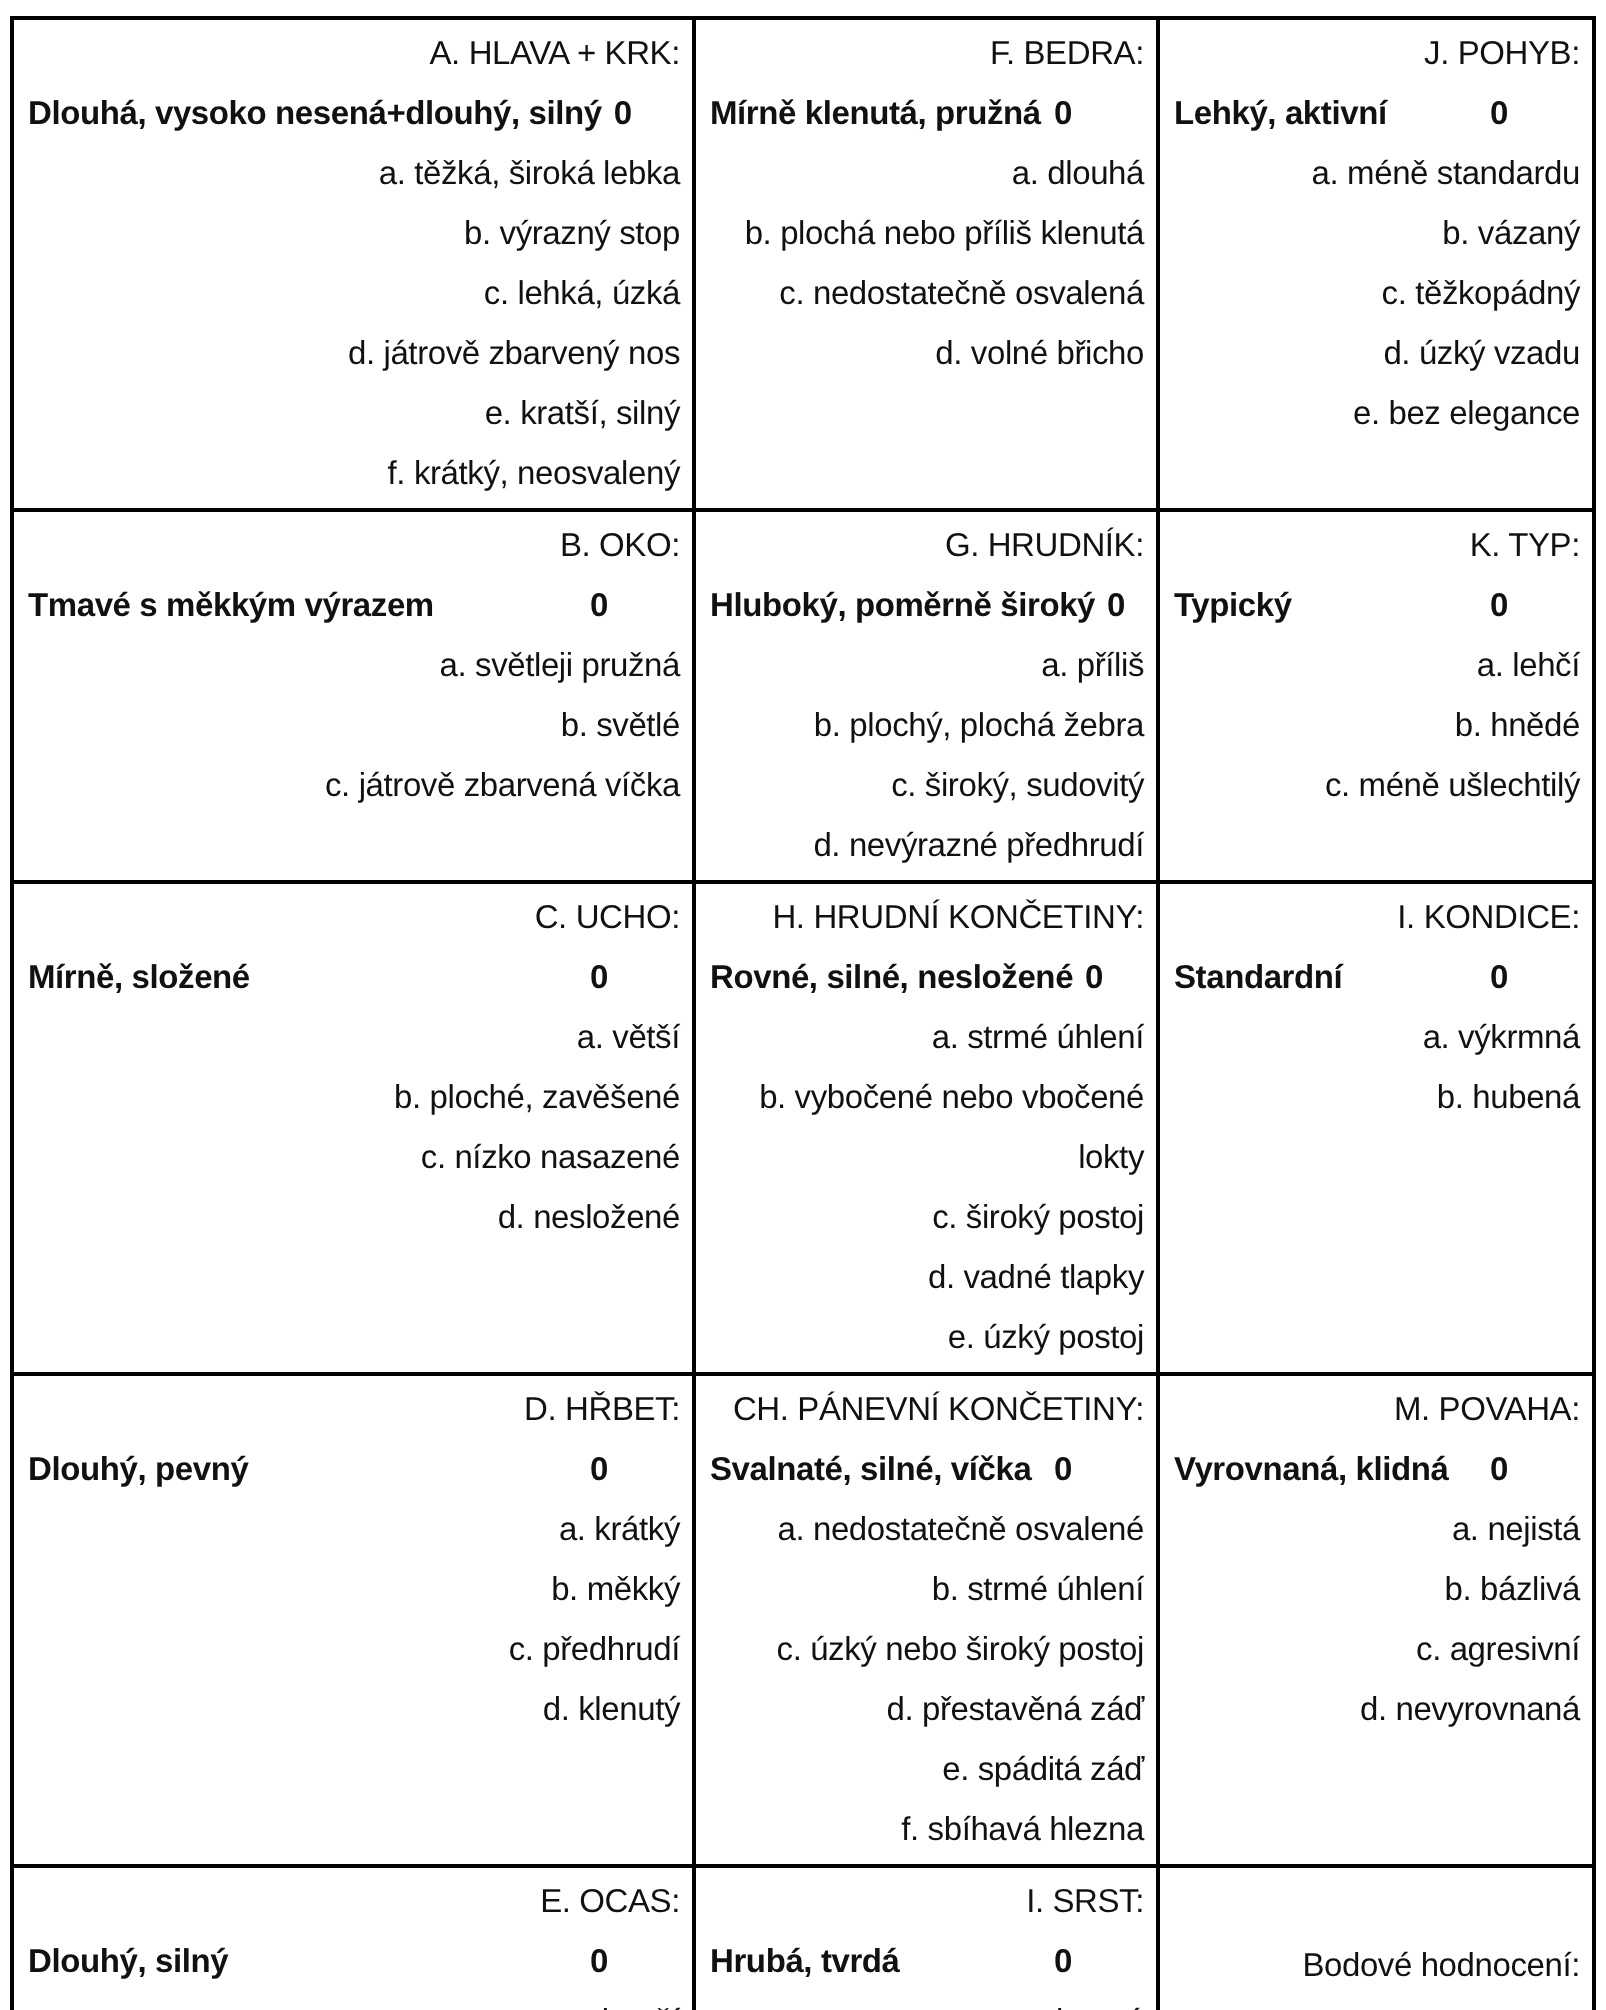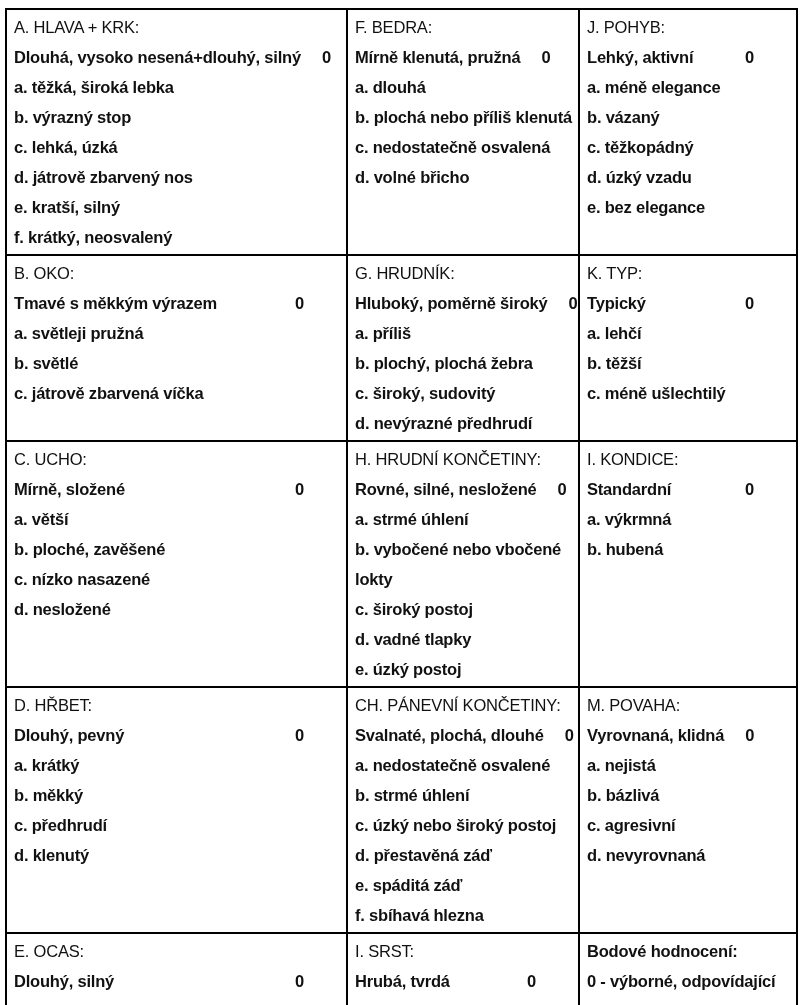--- a/index.html
+++ b/index.html
@@ -24,45 +24,47 @@
     table-layout: fixed;
   }
   table.score-table td {
     border: 2px solid #000000;
     vertical-align: top;
     padding: 2px 6px 2px 7px;
     font-size: 16.5px;
     letter-spacing: -0.2px;
     line-height: 30px;
     background: #ffffff;
+    text-align: right;
   }
   .cell-title {
     display: block;
     font-weight: normal;
   }
   .standard-line {
     display: flex;
     justify-content: space-between;
-    gap: 21px;
+    gap: 6px;
     font-weight: bold;
     padding-right: 36px;
   }
   .standard-text {
     white-space: nowrap;
   }
   .score-value {
     font-weight: bold;
   }
   .fault-line, .legend-line {
     display: block;
-    font-weight: bold;
+    font-weight: normal;
   }
   .legend-title {
     display: block;
-    font-weight: bold;
+    font-weight: normal;
+    margin-top: 32px;
   }
 </style>
 </head>
 <body>
 
 <div class="page">
   <table class="score-table">
     <colgroup>
       <col style="width:341px">
       <col style="width:232px">
@@ -94,21 +96,21 @@
         <span class="fault-line">b. plochá nebo příliš klenutá</span>
         <span class="fault-line">c. nedostatečně osvalená</span>
         <span class="fault-line">d. volné břicho</span>
       </td>
       <td>
         <span class="cell-title">J. POHYB:</span>
         <span class="standard-line">
           <span class="standard-text">Lehký, aktivní</span>
           <span class="score-value">0</span>
         </span>
-        <span class="fault-line">a. méně elegance</span>
+        <span class="fault-line">a. méně standardu</span>
         <span class="fault-line">b. vázaný</span>
         <span class="fault-line">c. těžkopádný</span>
         <span class="fault-line">d. úzký vzadu</span>
         <span class="fault-line">e. bez elegance</span>
       </td>
     </tr>
 
     <tr style="height:166px">
       <td>
         <span class="cell-title">B. OKO:</span>
@@ -131,21 +133,21 @@
         <span class="fault-line">c. široký, sudovitý</span>
         <span class="fault-line">d. nevýrazné předhrudí</span>
       </td>
       <td>
         <span class="cell-title">K. TYP:</span>
         <span class="standard-line">
           <span class="standard-text">Typický</span>
           <span class="score-value">0</span>
         </span>
         <span class="fault-line">a. lehčí</span>
-        <span class="fault-line">b. těžší</span>
+        <span class="fault-line">b. hnědé</span>
         <span class="fault-line">c. méně ušlechtilý</span>
       </td>
     </tr>
 
     <tr style="height:218px">
       <td>
         <span class="cell-title">C. UCHO:</span>
         <span class="standard-line">
           <span class="standard-text">Mírně, složené</span>
           <span class="score-value">0</span>
@@ -186,21 +188,21 @@
           <span class="score-value">0</span>
         </span>
         <span class="fault-line">a. krátký</span>
         <span class="fault-line">b. měkký</span>
         <span class="fault-line">c. předhrudí</span>
         <span class="fault-line">d. klenutý</span>
       </td>
       <td>
         <span class="cell-title">CH. PÁNEVNÍ KONČETINY:</span>
         <span class="standard-line">
-          <span class="standard-text">Svalnaté, plochá, dlouhé</span>
+          <span class="standard-text">Svalnaté, silné, víčka</span>
           <span class="score-value">0</span>
         </span>
         <span class="fault-line">a. nedostatečně osvalené</span>
         <span class="fault-line">b. strmé úhlení</span>
         <span class="fault-line">c. úzký nebo široký postoj</span>
         <span class="fault-line">d. přestavěná záď</span>
         <span class="fault-line">e. spáditá záď</span>
         <span class="fault-line">f. sbíhavá hlezna</span>
       </td>
       <td>

